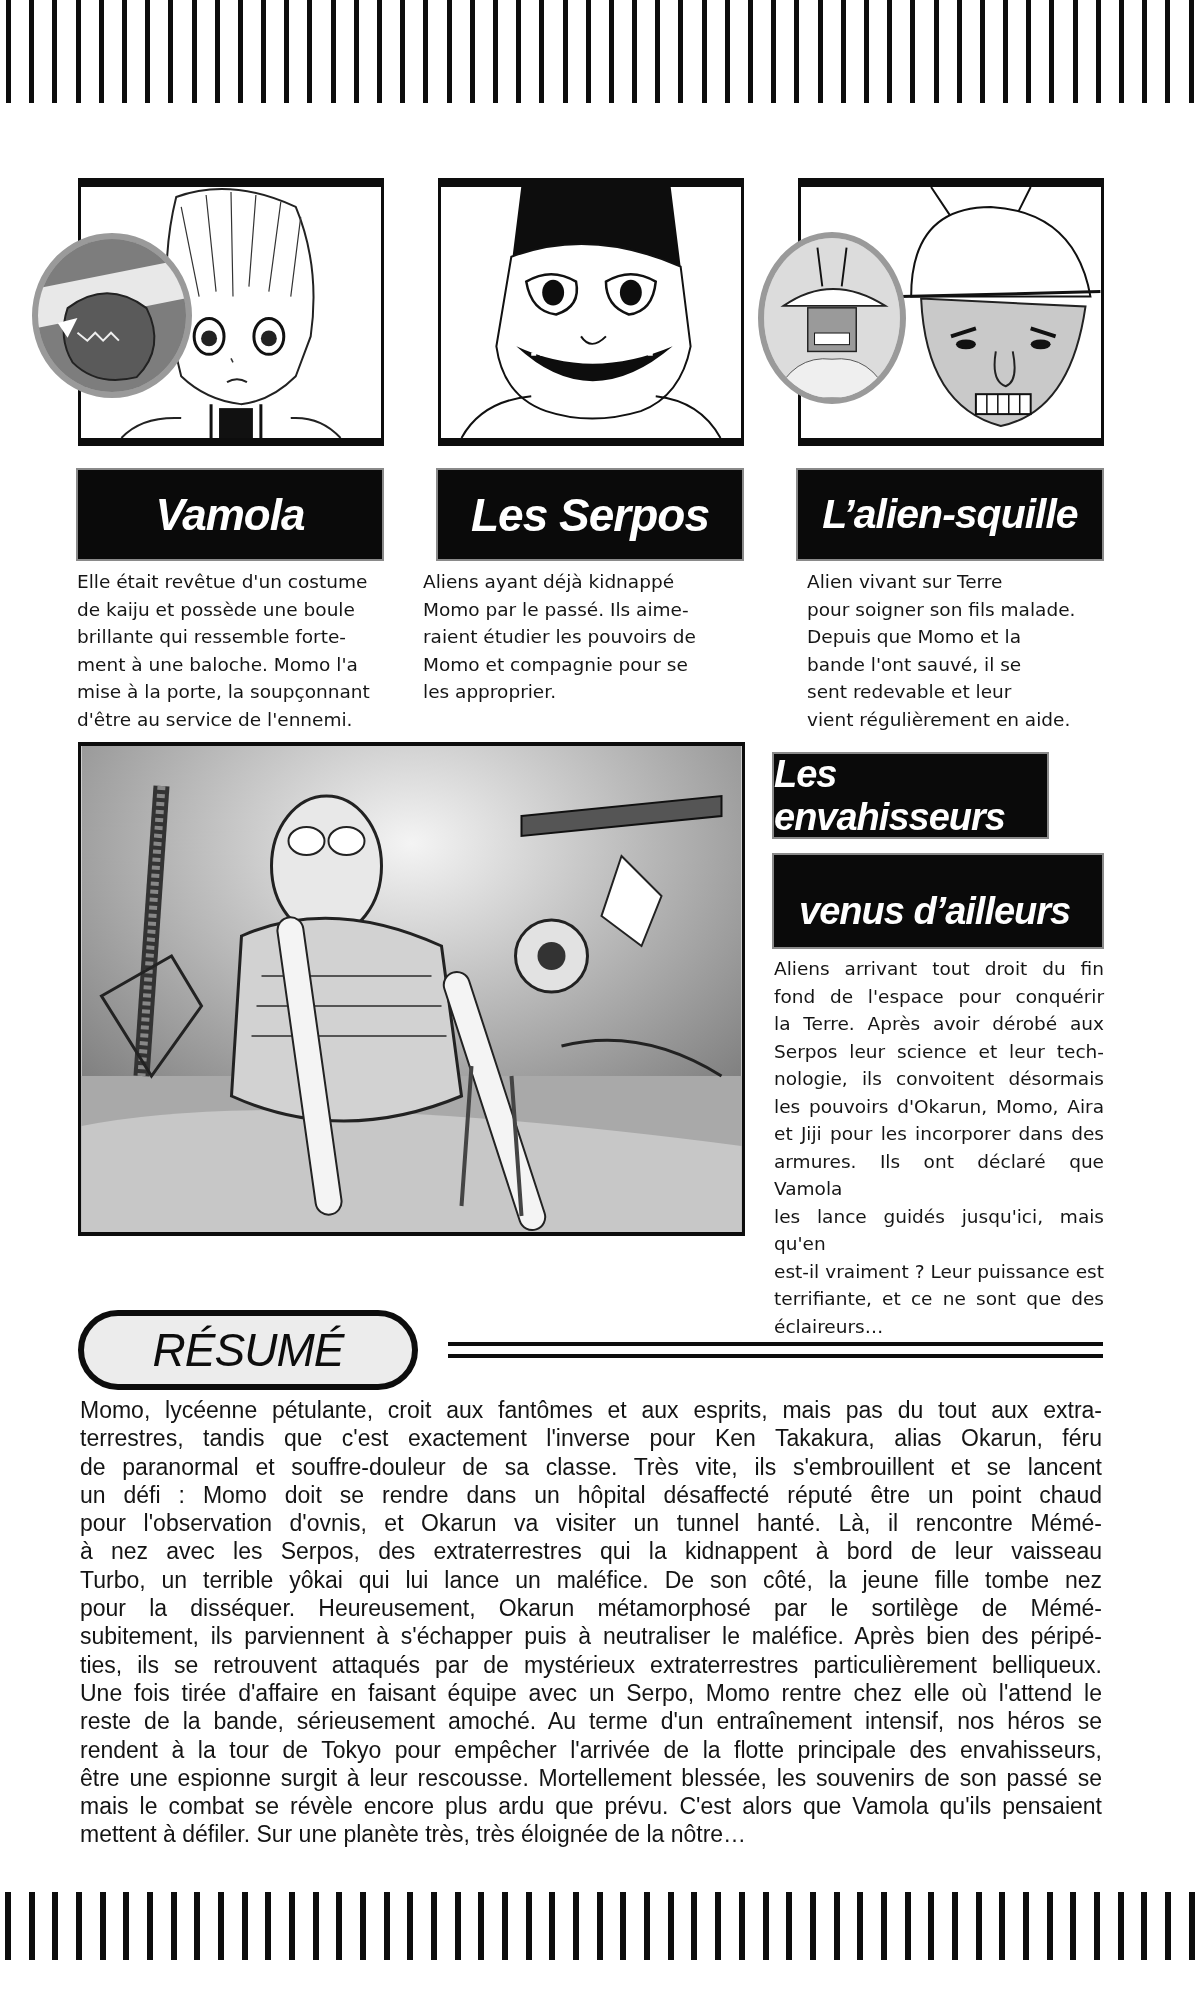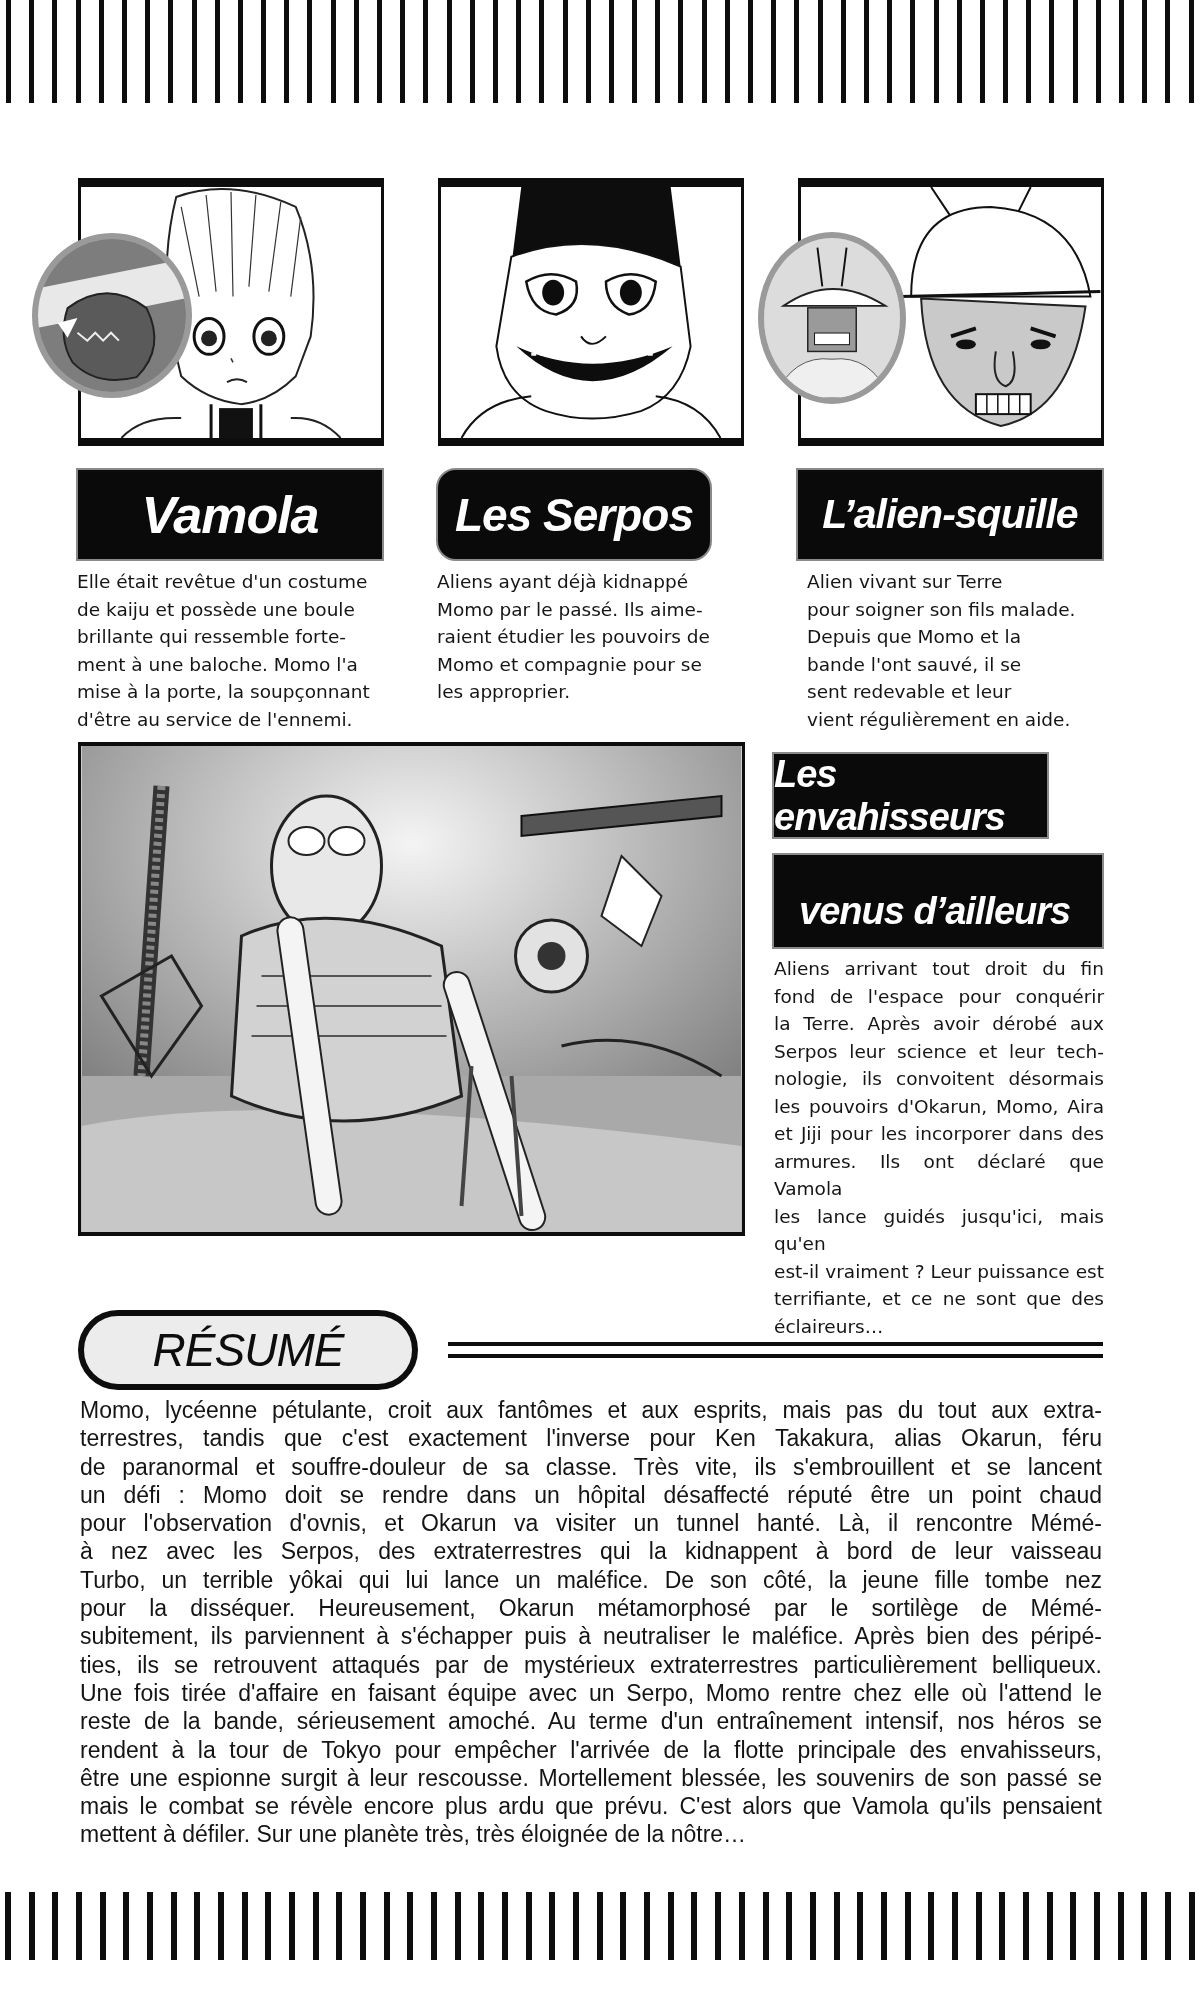--- a/index.html
+++ b/index.html
@@ -145,39 +145,39 @@
   <svg viewBox="0 0 140 165" width="100%" height="100%">
     <rect width="140" height="165" fill="#dcdcdc"></rect>
     <path d="M55 10 L60 50 M85 10 L80 50" stroke="#111" stroke-width="2"></path>
     <path d="M20 70 Q70 35 125 70Z" fill="#fff" stroke="#222" stroke-width="2"></path>
     <rect x="45" y="72" width="50" height="45" fill="#9a9a9a" stroke="#222" stroke-width="1.5"></rect>
     <rect x="52" y="98" width="36" height="12" fill="#fff" stroke="#111"></rect>
     <path d="M10 165 Q30 120 70 125 Q110 120 130 165Z" fill="#efefef" stroke="#555"></path>
   </svg>
 </div>
 
-<div class="name-header" style="left:76px; top:468px; width:308px; height:93px; font-size:52px;">
+<div class="name-header" style="left:76px; top:468px; width:308px; height:93px; font-size:44px;">
   <span>Vamola</span>
 </div>
-<div class="name-header" style="left:436px; top:468px; width:276px; height:93px; font-size:46px;border-radius:20px;">
+<div class="name-header" style="left:436px; top:468px; width:308px; height:93px; font-size:46px;">
   <span>Les Serpos</span>
 </div>
 <div class="name-header" style="left:796px; top:468px; width:308px; height:93px; font-size:41px;">
   <span>L’alien-squille</span>
 </div>
 
 <div class="desc" style="left:77px; top:568px; width:310px;">
   <span class="ln">Elle était revêtue d'un costume</span>
   <span class="ln">de kaiju et possède une boule</span>
   <span class="ln">brillante qui ressemble forte-</span>
   <span class="ln">ment à une baloche. Momo l'a</span>
   <span class="ln">mise à la porte, la soupçonnant</span>
   <span class="ln">d'être au service de l'ennemi.</span>
 </div>
-<div class="desc" style="left:437px; top:568px; width:310px;">
+<div class="desc" style="left:423px; top:568px; width:310px;">
   <span class="ln">Aliens ayant déjà kidnappé</span>
   <span class="ln">Momo par le passé. Ils aime-</span>
   <span class="ln">raient étudier les pouvoirs de</span>
   <span class="ln">Momo et compagnie pour se</span>
   <span class="ln">les approprier.</span>
 </div>
 <div class="desc" style="left:807px; top:568px; width:300px;">
   <span class="ln">Alien vivant sur Terre</span>
   <span class="ln">pour soigner son fils malade.</span>
   <span class="ln">Depuis que Momo et la</span>

